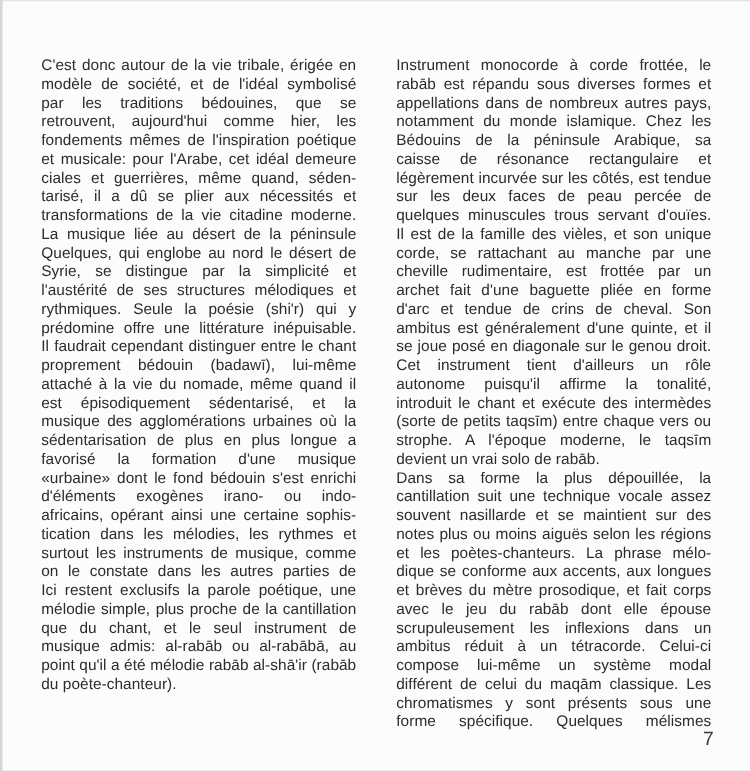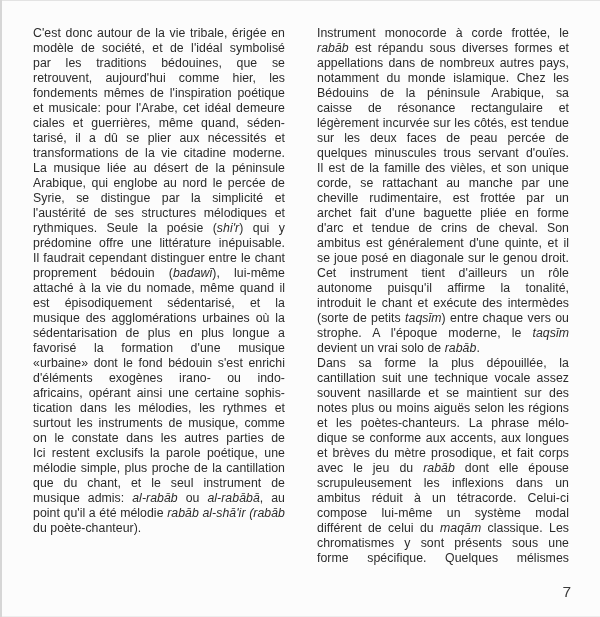--- a/index.html
+++ b/index.html
@@ -13,21 +13,21 @@
     height: 617px;
     background: #fcfcfc;
     box-sizing: border-box;
     box-shadow: inset 2px 0 0 #d6d6d6, inset 0 1px 0 #e3e3e3, inset 0 -1px 0 #ededed;
     font-family: "Liberation Sans", sans-serif;
     overflow: hidden;
   }
   .columns {
     position: absolute;
     left: 33px;
-    top: 26px;
+    top: 45px;
     display: flex;
     gap: 32px;
   }
   .column {
     width: 252px;
   }
   .line {
     font-size: 12.3px;
     line-height: 15px;
     height: 15px;
@@ -36,21 +36,20 @@
     text-align: justify;
     text-align-last: justify;
     -moz-text-align-last: justify;
     letter-spacing: 0.05px;
   }
   .line.end {
     text-align-last: left;
     -moz-text-align-last: left;
   }
   .it {
-    font-style: italic;
   }
   .page-number {
     position: absolute;
     right: 29px;
     bottom: 16px;
     font-size: 15.5px;
     color: #3a3a3a;
   }
 </style>
 </head>
@@ -62,21 +61,21 @@
         <div class="line"><span>C'est donc autour de la vie tribale, érigée en</span></div>
         <div class="line"><span>modèle de société, et de l'idéal symbolisé</span></div>
         <div class="line"><span>par les traditions bédouines, que se</span></div>
         <div class="line"><span>retrouvent, aujourd'hui comme hier, les</span></div>
         <div class="line"><span>fondements mêmes de l'inspiration poétique</span></div>
         <div class="line"><span>et musicale: pour l'Arabe, cet idéal demeure</span></div>
         <div class="line"><span>ciales et guerrières, même quand, séden-</span></div>
         <div class="line"><span>tarisé, il a dû se plier aux nécessités et</span></div>
         <div class="line"><span>transformations de la vie citadine moderne.</span></div>
         <div class="line"><span>La musique liée au désert de la péninsule</span></div>
-        <div class="line"><span>Arabique, qui englobe au nord le percée de</span></div>
+        <div class="line"><span>Quelques, qui englobe au nord le désert de</span></div>
         <div class="line"><span>Syrie, se distingue par la simplicité et</span></div>
         <div class="line"><span>l'austérité de ses structures mélodiques et</span></div>
         <div class="line"><span>rythmiques. Seule la poésie (</span><span class="it">shi'r</span><span>) qui y</span></div>
         <div class="line"><span>prédomine offre une littérature inépuisable.</span></div>
         <div class="line"><span>Il faudrait cependant distinguer entre le chant</span></div>
         <div class="line"><span>proprement bédouin (</span><span class="it">badawī</span><span>), lui-même</span></div>
         <div class="line"><span>attaché à la vie du nomade, même quand il</span></div>
         <div class="line"><span>est épisodiquement sédentarisé, et la</span></div>
         <div class="line"><span>musique des agglomérations urbaines où la</span></div>
         <div class="line"><span>sédentarisation de plus en plus longue a</span></div>

